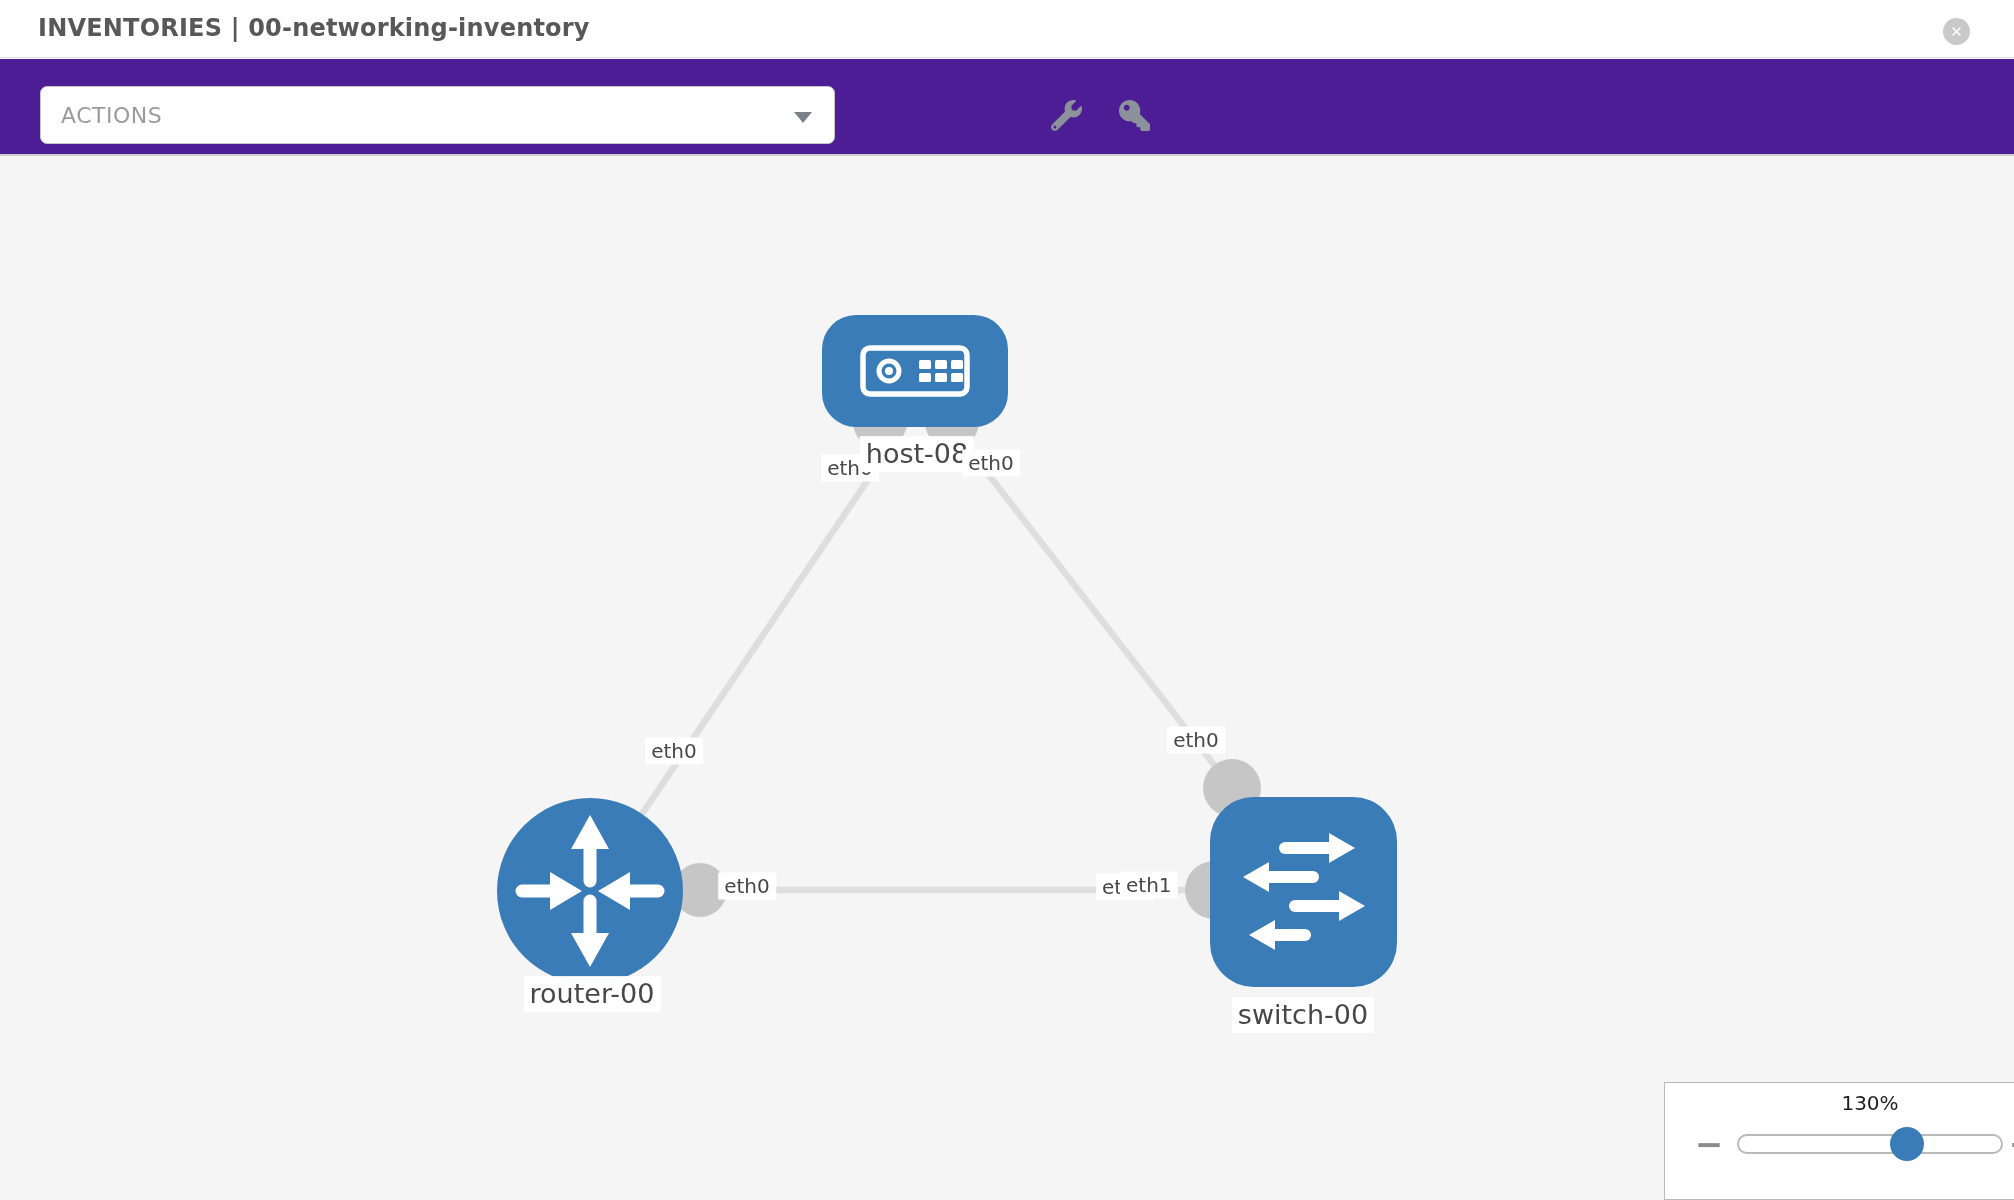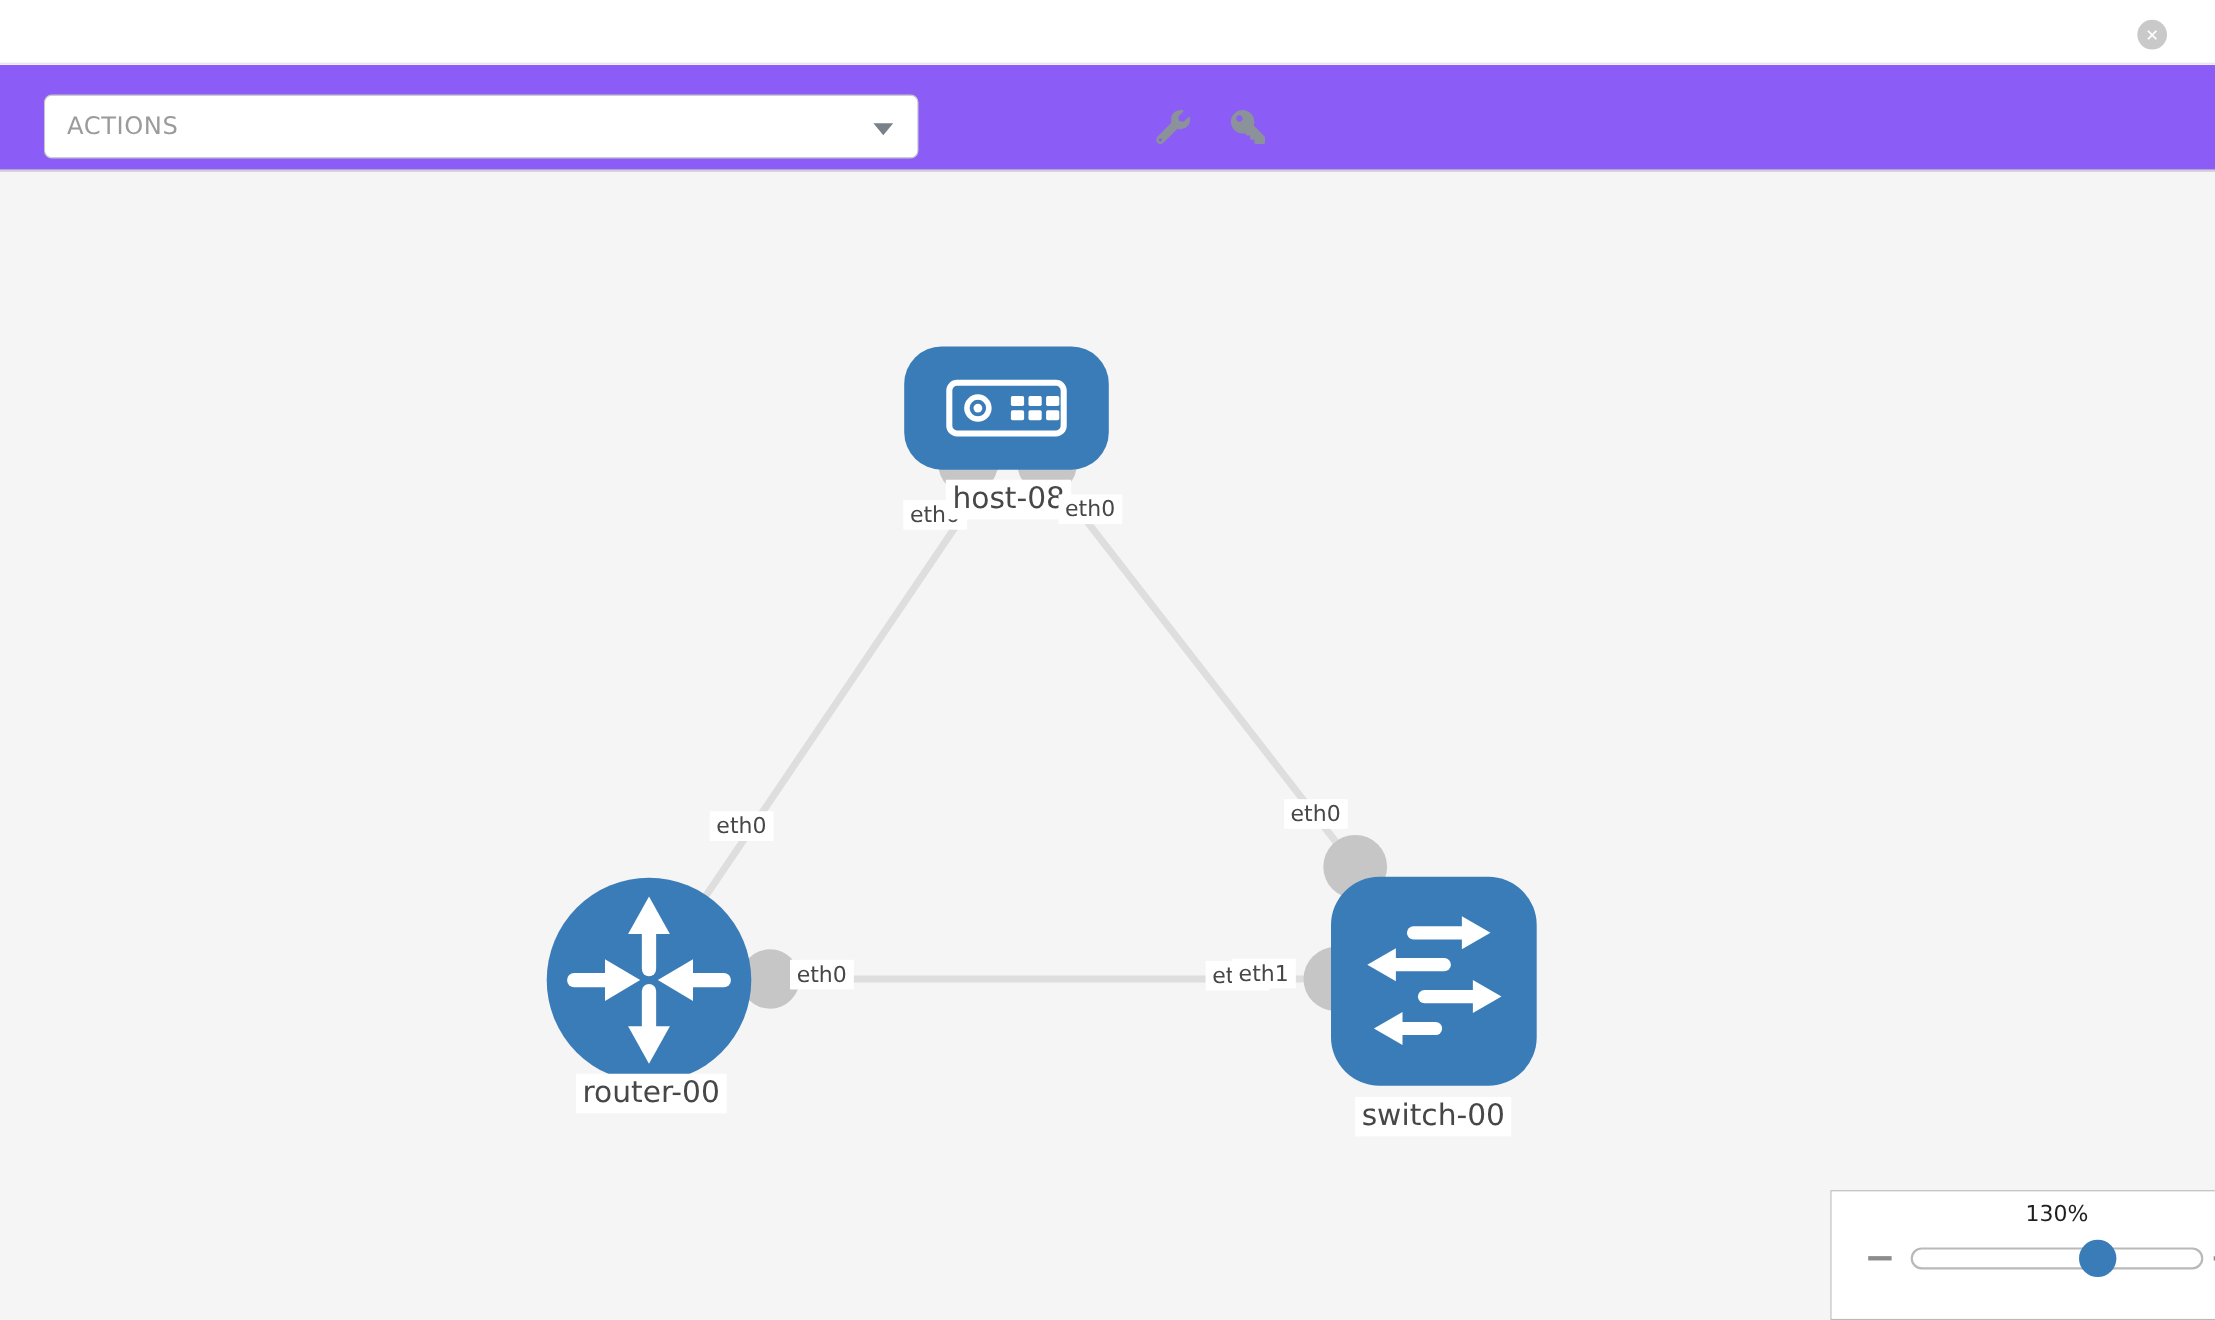--- a/index.html
+++ b/index.html
@@ -12,21 +12,21 @@
   html,body{width:2014px;height:1200px;overflow:hidden;}
   body{font-family:"DejaVu Sans","Liberation Sans",sans-serif;background:#fff;position:relative;}
 
   
   .header{position:absolute;left:0;top:0;width:2014px;height:58px;background:#fff;border-bottom:1px solid #e3e3e3;}
   .header-title{position:absolute;left:38px;top:14px;font-size:24px;font-weight:bold;color:#585858;letter-spacing:.2px;}
   .close-btn{position:absolute;right:44px;top:18px;width:27px;height:27px;border-radius:50%;background:#c9c9c9;color:#fff;
     display:flex;align-items:center;justify-content:center;font-size:15px;font-weight:bold;cursor:pointer;}
 
   
-  .toolbar{position:absolute;left:0;top:59px;width:2014px;height:97px;background:#8b5cf6;border-bottom:2px solid #cfcfcf;}
+  .toolbar{position:absolute;left:0;top:59px;width:2014px;height:97px;background:#4c1d95;border-bottom:2px solid #cfcfcf;}
   .dropdown{position:absolute;top:27px;height:58px;background:#fff;border:1px solid #c6c6c6;border-radius:7px;
     display:flex;align-items:center;padding:0 20px;cursor:pointer;}
   .dropdown-actions{left:40px;width:795px;}
   .dropdown-search{left:1185px;width:793px;}
   .dropdown-label{font-size:22px;color:#9b9b9b;letter-spacing:.5px;}
   .caret{position:absolute;right:22px;top:25px;width:0;height:0;border-left:9px solid transparent;border-right:9px solid transparent;border-top:11px solid #79818a;}
   .tool-icon{position:absolute;top:27px;width:58px;height:58px;display:flex;align-items:center;justify-content:center;cursor:pointer;}
   .tool-icon svg{width:31px;height:31px;fill:var(--icon-gray);}
   .tool-wrench{left:1037px;}
   .tool-key{left:1105px;}
@@ -53,20 +53,21 @@
   .zoom-glyph{position:absolute;font-size:34px;font-weight:bold;color:#8c8c8c;transform:translate(-50%,-54%);cursor:pointer;line-height:1;}
   .zoom-minus{left:44px;top:62px;}
   .zoom-plus{left:358px;top:62px;}
   .zoom-track{position:absolute;left:72px;top:51px;width:266px;height:20px;background:#fff;border:2px solid #b9b9b9;border-radius:10px;cursor:pointer;}
   .zoom-handle{position:absolute;left:225px;top:44px;width:34px;height:34px;border-radius:50%;background:var(--node-blue);cursor:grab;}
 </style>
 </head>
 <body>
 
 <div class="header">
+  <div class="header-title">INVENTORIES | 00-networking-inventory</div>
   <div class="close-btn">✕</div>
 </div>
 
 <div class="toolbar">
   <div class="dropdown dropdown-actions">
     <span class="dropdown-label">ACTIONS</span>
     <span class="caret"></span>
   </div>
 
   <div class="tool-icon tool-wrench">

